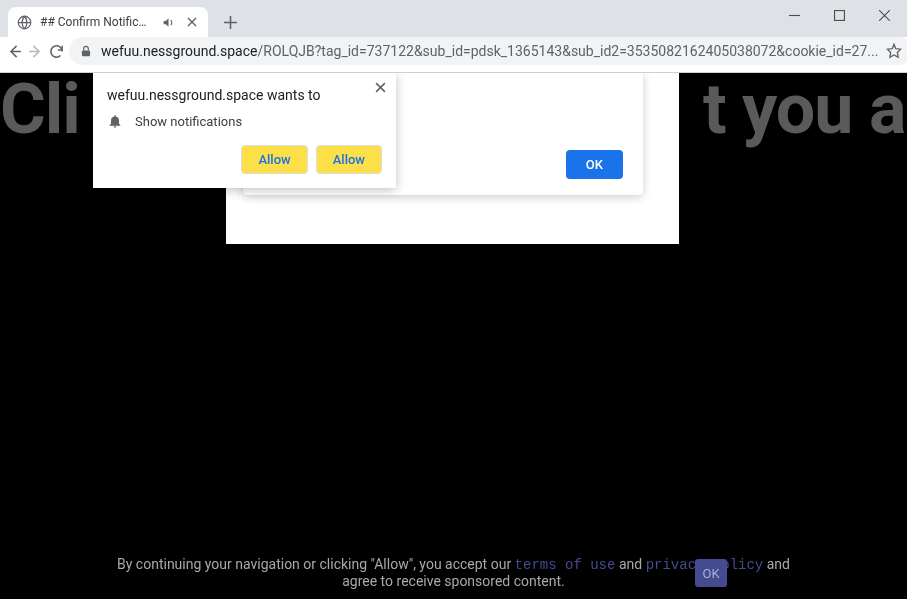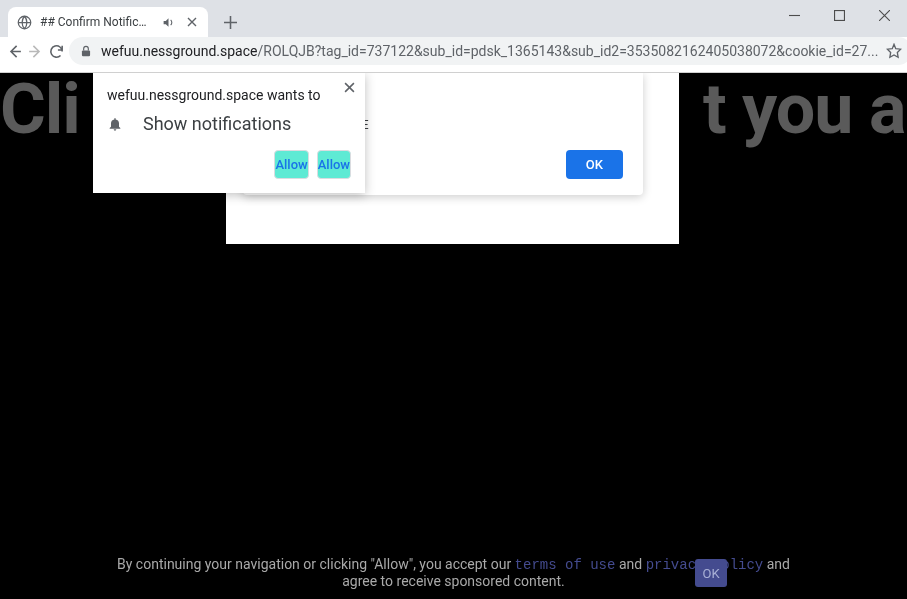--- a/index.html
+++ b/index.html
@@ -35,26 +35,26 @@
   .okbtn2 { position:absolute; bottom:12px; right:180px; background:#444b8f; color:#a9b0d6; border:none; width:32px; height:28px; border-radius:3px; font-size:13px; cursor:pointer;}
 
   
   .alert { position:absolute; top:0; left:243px; width:400px; background:#fff; border-radius:0 0 4px 4px; box-shadow:0 2px 10px rgba(0,0,0,.2); padding:18px 20px 16px; z-index:5;}
   .alert .al-title { font-size:14px; color:#3c4043; margin-bottom:10px;}
   .alert .al-body { font-size:13px; color:#3c4043; margin-bottom:18px;}
   .alert .al-actions { display:flex; justify-content:flex-end;}
   .alert .ok { background:#1a73e8; color:#fff; border:none; padding:7px 20px; border-radius:4px; font-size:13px; cursor:pointer; font-weight:500;}
 
   
-  .perm { position:absolute; top:0; left:93px; width:272px; background:#fff; box-shadow:0 2px 10px rgba(0,0,0,.25); padding:14px 14px 14px 14px; z-index:10;}
+  .perm { position:absolute; top:0; left:93px; width:303px; background:#fff; box-shadow:0 2px 10px rgba(0,0,0,.25); padding:14px 14px 14px 14px; z-index:10;}
   .perm .p-close { position:absolute; top:4px; right:6px; width:20px; height:20px; display:flex; align-items:center; justify-content:center; color:#5f6368; cursor:pointer; font-size:15px;}
   .perm .p-title { font-size:14px; color:#202124; margin-bottom:10px;}
-  .perm .p-row { display:flex; align-items:center; gap:20px; font-size:18px; color:#3c4043; margin-bottom:16px;}
+  .perm .p-row { display:flex; align-items:center; gap:12px; font-size:13px; color:#3c4043; margin-bottom:16px;}
   .perm .p-actions { display:flex; justify-content:flex-end; gap:8px;}
-  .perm .p-actions button { background:#5eead4; border:1px solid #dadce0; color:#1a73e8; padding:6px 0; border-radius:4px; font-size:13px; cursor:pointer; font-weight:500;}
+  .perm .p-actions button { background:#fde047; border:1px solid #dadce0; color:#1a73e8; padding:6px 16px; border-radius:4px; font-size:13px; cursor:pointer; font-weight:500;}
 
   svg { display:block; }
 </style>
 </head>
 <body>
 
 <div class="titlebar">
   <div class="tab">
     <span class="globe">
       <svg width="15" height="15" viewBox="0 0 24 24" fill="none" stroke="#5f6368" stroke-width="2">

